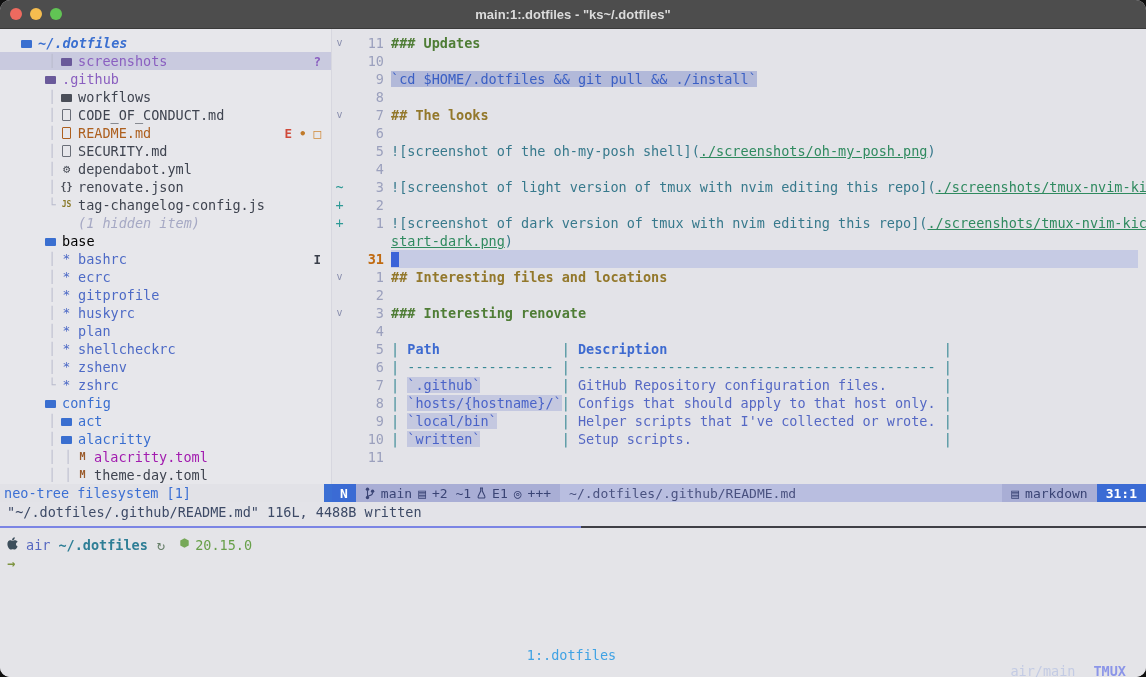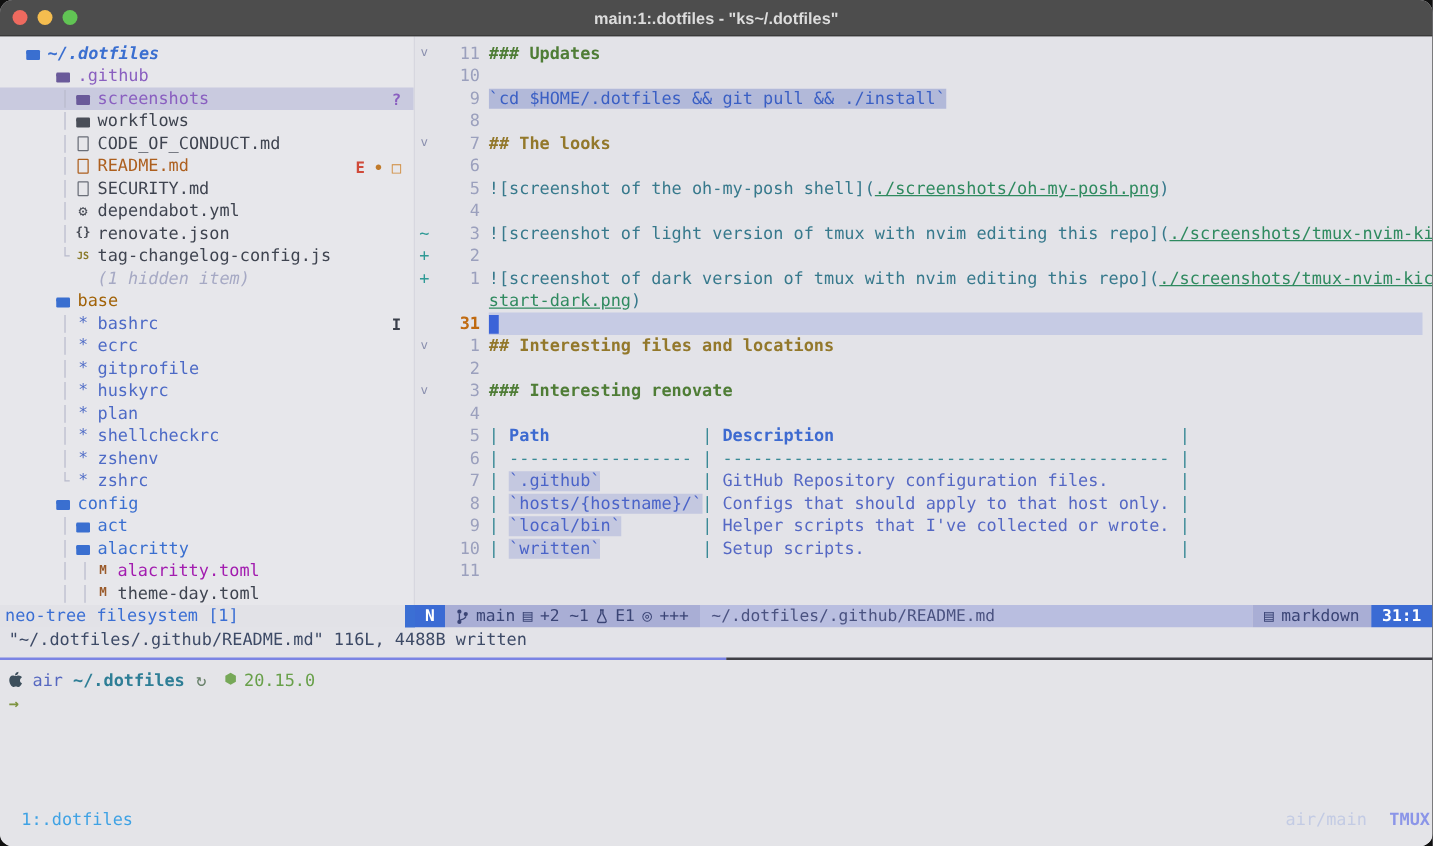--- a/index.html
+++ b/index.html
@@ -69,21 +69,21 @@
   .divider{height:2px;flex:none;display:flex;}
   .div-l{width:581px;background:#7b84e4;} .div-r{flex:1;background:#3f3f46;}
   .terminal{flex:1;background:#e4e4e8;font-size:13.5px;display:flex;flex-direction:column;
             padding:9px 0 0 7px;box-sizing:border-box;}
   .prompt{height:18px;display:flex;align-items:flex-start;}
   .p-host{color:#5668c0;margin-left:7px;} .p-cwd{color:#2e7e96;font-weight:bold;margin-left:8px;}
   .p-sync{color:#68806a;margin-left:9px;font-size:14px;} .p-node{margin-left:14px;display:flex;align-items:center;}
   .p-ver{color:#68a04a;margin-left:5px;}
   .prompt2{height:18px;color:#7e9440;font-weight:bold;}
   .tmuxbar{margin-top:auto;height:18px;margin-bottom:12px;display:flex;align-items:center;
-           padding:0 2px 0 10px;font-size:13.5px;}
+           padding:0 20px 0 10px;font-size:13.5px;flex-direction:column;}
   .tm-left{color:#3fa2e4;}
   .tm-right{margin-left:auto;display:flex;gap:18px;align-items:center;}
   .tm-session{color:#c3cbe4;} .tm-badge{color:#8b95e8;font-weight:bold;}
 </style>
 </head>
 <body>
 
 <div class="window">
 
   <div class="titlebar">
@@ -92,31 +92,31 @@
       <div class="light l-min"></div>
       <div class="light l-zoom"></div>
     </div>
     <div class="wtitle">main:1:.dotfiles - "ks~/.dotfiles"</div>
   </div>
 
   <div class="main">
     <div class="sidebar">
       <div id="tree">
           <div class="trow" style="padding-left: 20px;"><span class="ticon i-folder" style="color: rgb(58, 111, 208);"></span><span class="tlabel" style="color: rgb(58, 111, 208); font-weight: bold; font-style: italic;">~/.dotfiles</span></div>
+          <div class="trow selected" style="padding-left: 44px;"><span class="guide">│</span><span class="ticon i-folder" style="color: rgb(106, 90, 154);"></span><span class="tlabel" style="color: rgb(138, 95, 192);">screenshots</span><span class="badges"><span style="color: rgb(138, 95, 192);">?</span></span></div>
           <div class="trow" style="padding-left: 44px;"><span class="ticon i-folder" style="color: rgb(106, 90, 154);"></span><span class="tlabel" style="color: rgb(138, 95, 192);">.github</span></div>
-          <div class="trow selected" style="padding-left: 44px;"><span class="guide">│</span><span class="ticon i-folder" style="color: rgb(106, 90, 154);"></span><span class="tlabel" style="color: rgb(138, 95, 192);">screenshots</span><span class="badges"><span style="color: rgb(138, 95, 192);">?</span></span></div>
           <div class="trow" style="padding-left: 44px;"><span class="guide">│</span><span class="ticon i-folder" style="color: rgb(74, 78, 88);"></span><span class="tlabel" style="color: rgb(63, 68, 80);">workflows</span></div>
           <div class="trow" style="padding-left: 44px;"><span class="guide">│</span><span class="ticon i-file" style="color: rgb(106, 110, 120);"></span><span class="tlabel" style="color: rgb(63, 68, 80);">CODE_OF_CONDUCT.md</span></div>
           <div class="trow" style="padding-left: 44px;"><span class="guide">│</span><span class="ticon i-file" style="color: rgb(173, 95, 30);"></span><span class="tlabel" style="color: rgb(173, 95, 30);">README.md</span><span class="badges"><span style="color: rgb(208, 74, 58);">E</span><span style="color: rgb(192, 122, 42);">•</span><span style="color: rgb(208, 138, 58);">□</span></span></div>
           <div class="trow" style="padding-left: 44px;"><span class="guide">│</span><span class="ticon i-file" style="color: rgb(106, 110, 120);"></span><span class="tlabel" style="color: rgb(63, 68, 80);">SECURITY.md</span></div>
           <div class="trow" style="padding-left: 44px;"><span class="guide">│</span><span class="ticon i-gear" style="color: rgb(74, 78, 88);">⚙</span><span class="tlabel" style="color: rgb(63, 68, 80);">dependabot.yml</span></div>
           <div class="trow" style="padding-left: 44px;"><span class="guide">│</span><span class="ticon i-json" style="color: rgb(74, 78, 88);">{}</span><span class="tlabel" style="color: rgb(63, 68, 80);">renovate.json</span></div>
           <div class="trow" style="padding-left: 44px;"><span class="guide">└</span><span class="ticon i-js" style="color: rgb(138, 122, 42);">JS</span><span class="tlabel" style="color: rgb(63, 68, 80);">tag-changelog-config.js</span></div>
           <div class="trow" style="padding-left: 44px;"><span class="guide"></span><span class="ticon"></span><span class="tlabel" style="color: rgb(166, 169, 196); font-style: italic;">(1 hidden item)</span></div>
-          <div class="trow" style="padding-left: 44px;"><span class="ticon i-folder" style="color: rgb(58, 111, 208);"></span><span class="tlabel" style="color: #a16207;">base</span></div>
+          <div class="trow" style="padding-left: 44px;"><span class="ticon i-folder" style="color: rgb(58, 111, 208);"></span><span class="tlabel" style="color: #000000;">base</span></div>
           <div class="trow" style="padding-left: 44px;"><span class="guide">│</span><span class="ticon i-star" style="color: rgb(77, 106, 198);">*</span><span class="tlabel" style="color: rgb(77, 106, 198);">bashrc</span><span class="badges"><span style="color: rgb(58, 63, 74);">I</span></span></div>
           <div class="trow" style="padding-left: 44px;"><span class="guide">│</span><span class="ticon i-star" style="color: rgb(77, 106, 198);">*</span><span class="tlabel" style="color: rgb(77, 106, 198);">ecrc</span></div>
           <div class="trow" style="padding-left: 44px;"><span class="guide">│</span><span class="ticon i-star" style="color: rgb(77, 106, 198);">*</span><span class="tlabel" style="color: rgb(77, 106, 198);">gitprofile</span></div>
           <div class="trow" style="padding-left: 44px;"><span class="guide">│</span><span class="ticon i-star" style="color: rgb(77, 106, 198);">*</span><span class="tlabel" style="color: rgb(77, 106, 198);">huskyrc</span></div>
           <div class="trow" style="padding-left: 44px;"><span class="guide">│</span><span class="ticon i-star" style="color: rgb(77, 106, 198);">*</span><span class="tlabel" style="color: rgb(77, 106, 198);">plan</span></div>
           <div class="trow" style="padding-left: 44px;"><span class="guide">│</span><span class="ticon i-star" style="color: rgb(77, 106, 198);">*</span><span class="tlabel" style="color: rgb(77, 106, 198);">shellcheckrc</span></div>
           <div class="trow" style="padding-left: 44px;"><span class="guide">│</span><span class="ticon i-star" style="color: rgb(77, 106, 198);">*</span><span class="tlabel" style="color: rgb(77, 106, 198);">zshenv</span></div>
           <div class="trow" style="padding-left: 44px;"><span class="guide">└</span><span class="ticon i-star" style="color: rgb(77, 106, 198);">*</span><span class="tlabel" style="color: rgb(77, 106, 198);">zshrc</span></div>
           <div class="trow" style="padding-left: 44px;"><span class="ticon i-folder" style="color: rgb(58, 111, 208);"></span><span class="tlabel" style="color: rgb(58, 111, 208);">config</span></div>
           <div class="trow" style="padding-left: 44px;"><span class="guide">│</span><span class="ticon i-folder" style="color: rgb(58, 111, 208);"></span><span class="tlabel" style="color: rgb(58, 111, 208);">act</span></div>

